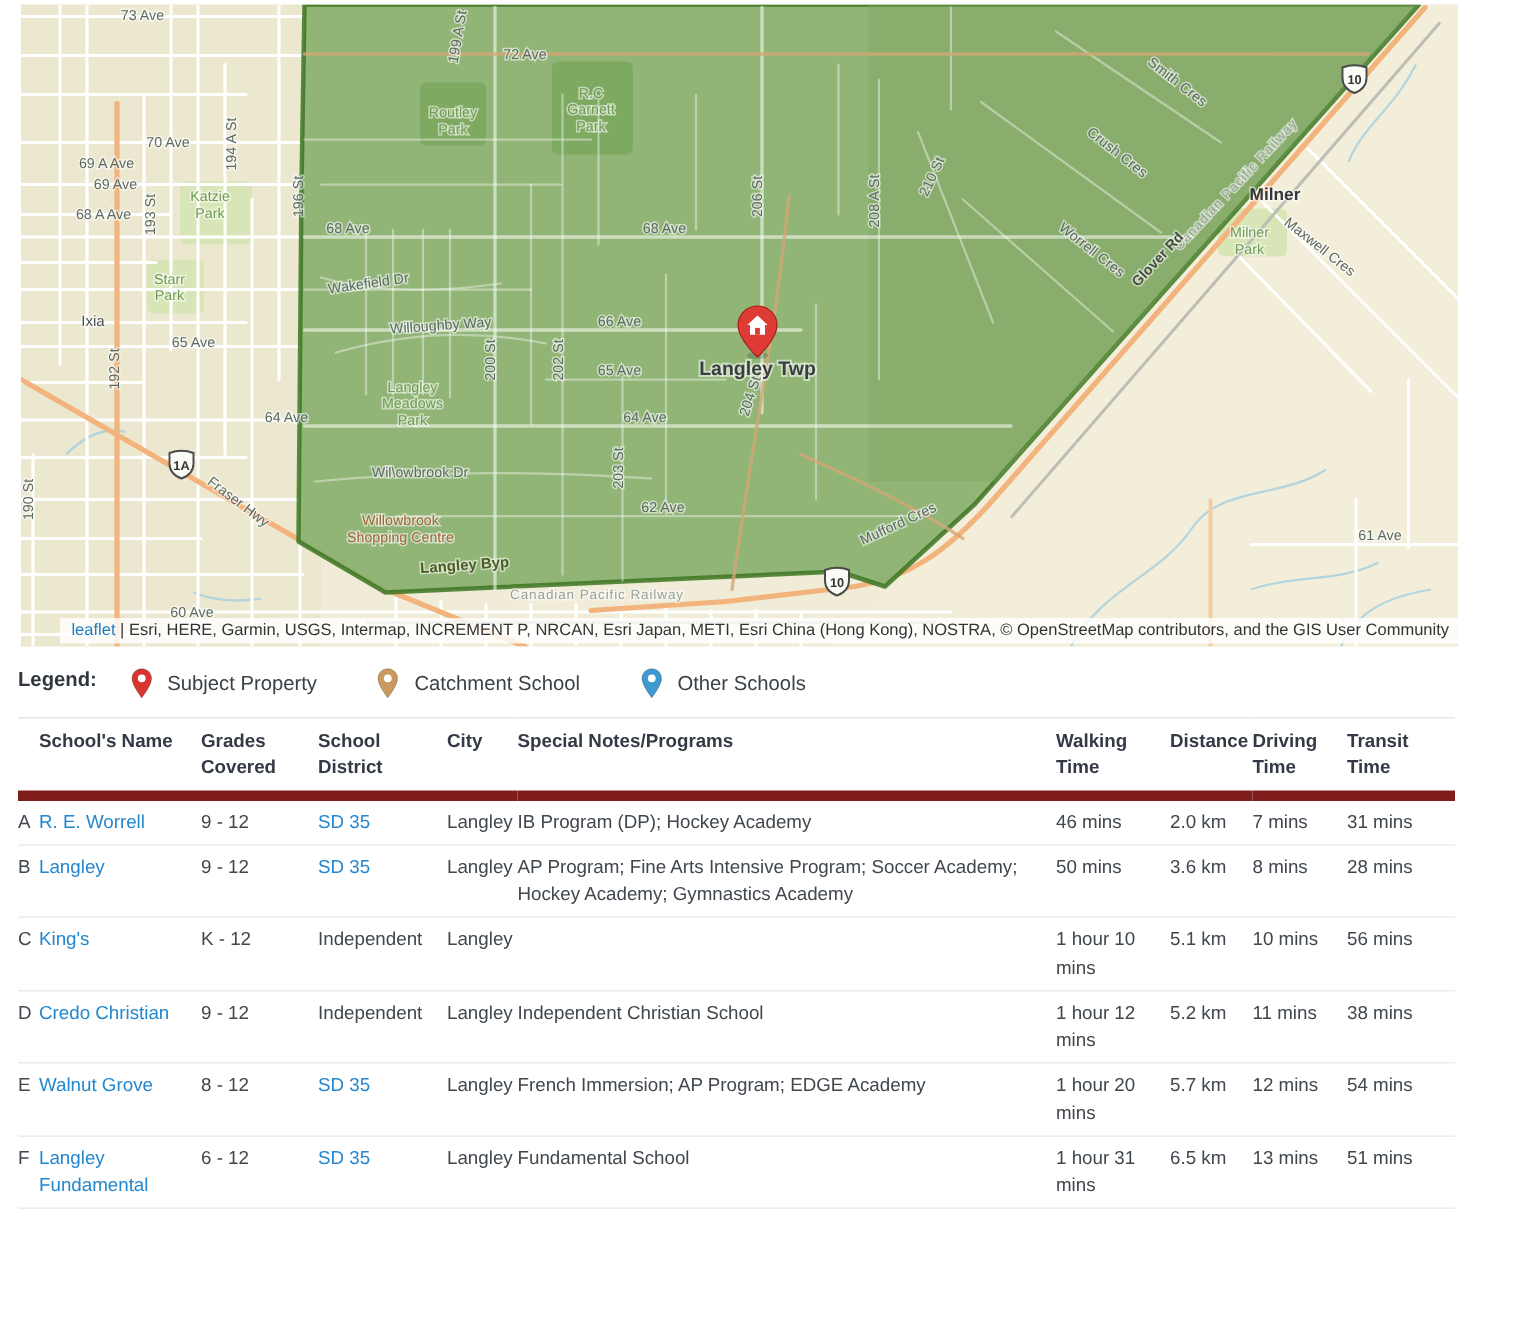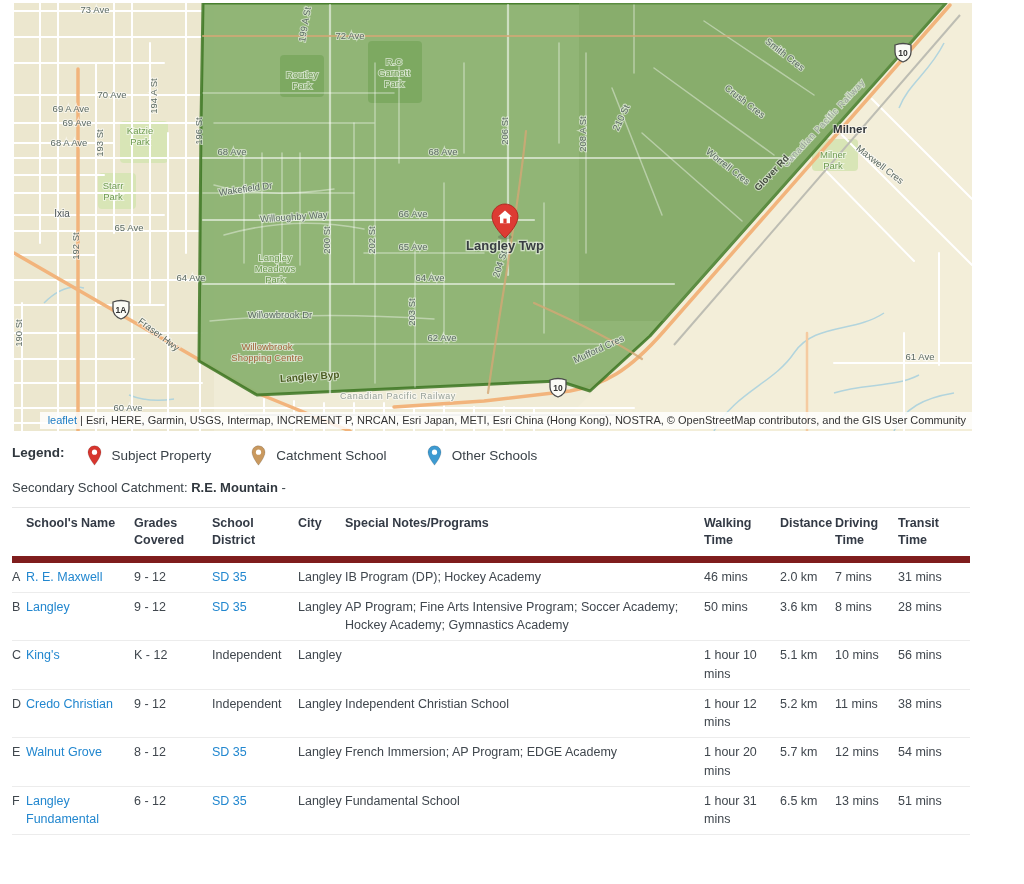--- a/index.html
+++ b/index.html
@@ -282,23 +282,20 @@
     </span>
     <span class="legend-item">
       <svg width="15" height="21" viewBox="0 0 15 21">
         <path d="M7.5,0.8 C3.9,0.8 1,3.7 1,7.3 c0,4.8 6.5,12.9 6.5,12.9 s6.5,-8.1 6.5,-12.9 C14,3.7 11.1,0.8 7.5,0.8 z" stroke="rgba(0,0,0,.25)" stroke-width=".6" fill="#3d9ad1"></path>
         <circle cx="7.5" cy="7.2" r="2.6" fill="#ffffff"></circle>
       </svg>
       <span>Other Schools</span>
     </span>
   </div>
 
-  <div class="catchment-line">
-    <span>Secondary School Catchment: </span><b>R.E. Mountain</b><span> -</span>
-  </div>
 
   <table class="schools">
     <colgroup>
       <col style="width:14px">
         <col style="width:108px">
         <col style="width:78px">
         <col style="width:86px">
       <col style="width:47px">
         <col style="width:359px">
         <col style="width:76px">
@@ -316,21 +313,21 @@
           <th>Special Notes/Programs</th>
           <th>Walking Time</th>
           <th>Distance</th>
           <th>Driving Time</th>
           <th>Transit Time</th>
         </tr>
       </thead>
     <tbody id="schools-tbody">
         <tr>
           <td class="nw">A</td>
-          <td><a href="#">R. E. Maxwell</a></td>
+          <td><a href="#">R. E. Worrell</a></td>
           <td class="nw">9 - 12</td>
           <td class="nw"><a href="#">SD 35</a></td>
           <td class="nw city">Langley</td>
           <td>IB Program (DP); Hockey Academy</td>
           <td>46 mins</td>
           <td class="nw">2.0 km</td>
           <td class="nw">7 mins</td>
           <td class="nw">31 mins</td>
         </tr>
         <tr>

